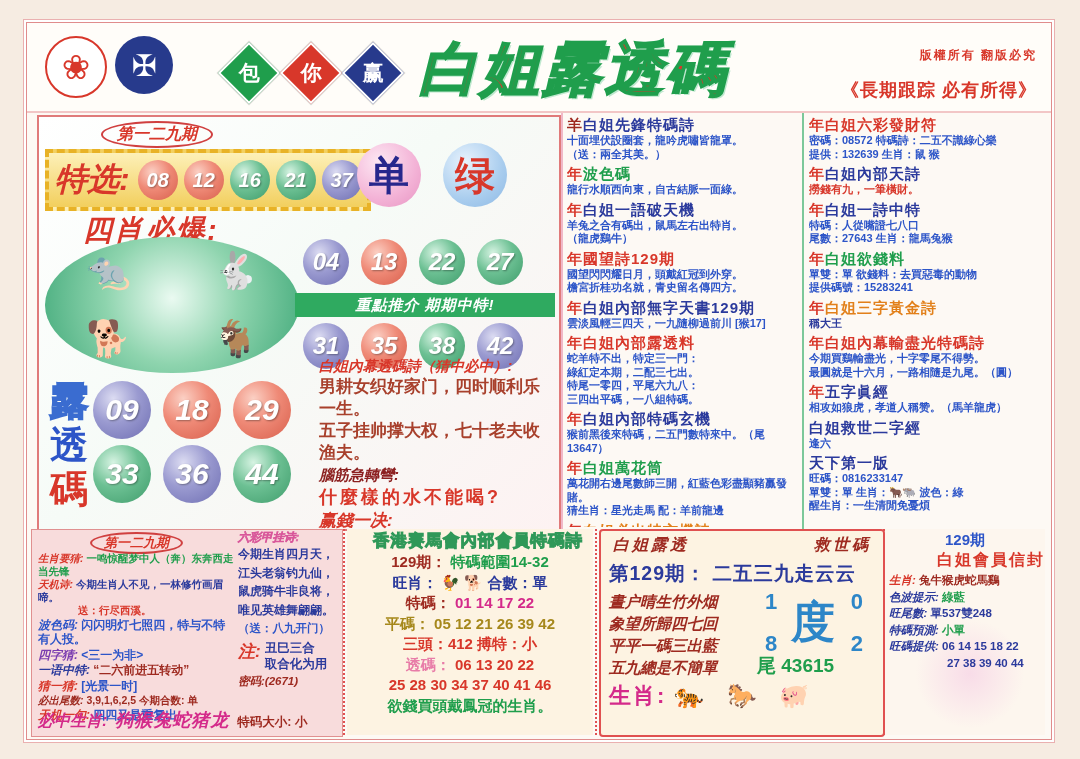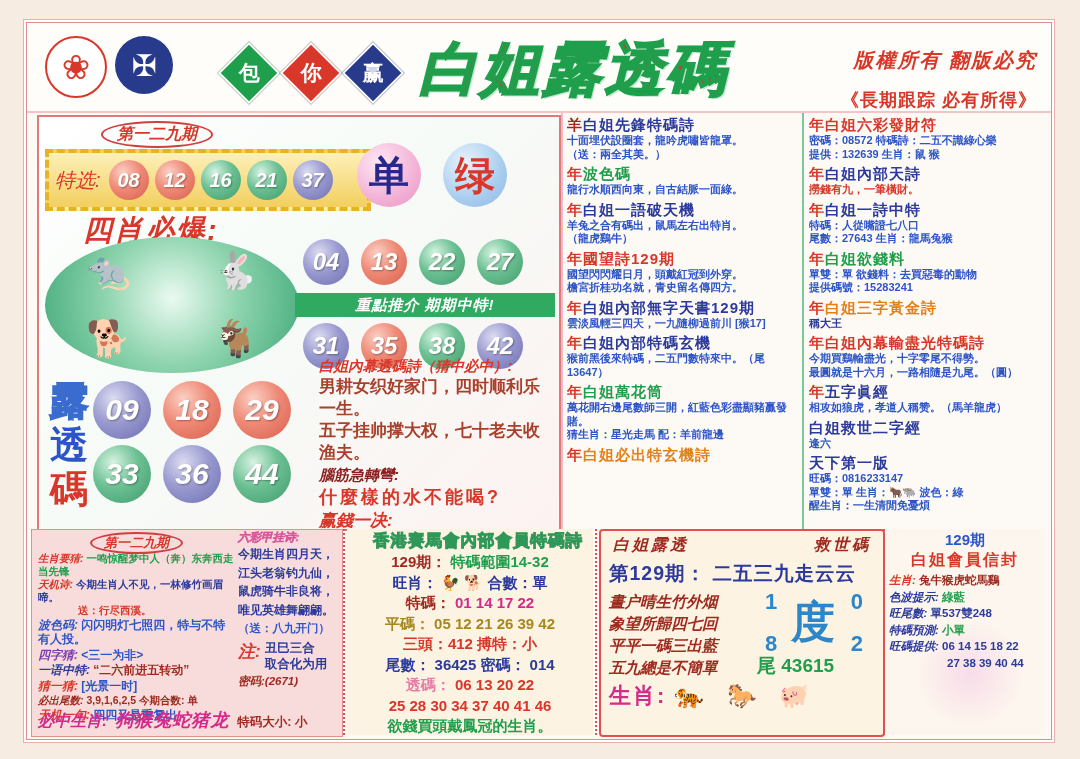--- a/index.html
+++ b/index.html
@@ -26,31 +26,31 @@
   .d-green{background:#1f9e4c;left:200px;}
   .d-red{background:#d8372a;left:262px;}
   .d-blue{background:#273a8c;left:324px;}
   .main-title{
     position:absolute;left:392px;top:8px;font-size:58px;font-weight:bold;letter-spacing:4px;
     color:#d8372a;-webkit-text-stroke:2px #1f9e4c;
     text-shadow:2px 2px 0 #bfe8cf, -1px -1px 0 #e8f8ee;
     font-style:italic;
   }
   .hdr-right{position:absolute;right:14px;top:24px;text-align:right;color:#d8372a;font-weight:bold;}
-  .hdr-copy{font-size:20px;letter-spacing:2px;font-style:italic;}
+  .hdr-copy{font-size:12px;letter-spacing:2px;}
   .hdr-slogan{font-size:18px;margin-top:14px;letter-spacing:1px;}
   
   .promo{position:absolute;left:10px;top:92px;width:520px;height:412px;
     background:linear-gradient(135deg,#ffffff 0%,#f6fbf7 45%,#fdf2f2 100%);
     border:2px solid #e07a7a;overflow:hidden;}
   .issue-oval{position:absolute;left:62px;top:4px;padding:1px 14px;border:2px solid #d04040;border-radius:50%;
     color:#d8372a;font-weight:bold;font-style:italic;font-size:16px;}
   .pick-banner{position:absolute;left:6px;top:32px;width:306px;height:54px;display:flex;align-items:center;gap:8px;
     background:linear-gradient(#fdf0b8,#f2cf5e);border:4px dashed #e8b226;padding:0 6px;}
-  .pick-label{color:#d8372a;font-weight:normal;font-style:italic;font-size:20px;white-space:nowrap;}
+  .pick-label{color:#d8372a;font-weight:bold;font-style:italic;font-size:32px;white-space:nowrap;}
   .pick-banner .ball{width:40px;height:40px;font-size:20px;}
   .bigball{position:absolute;width:64px;height:64px;border-radius:50%;display:flex;align-items:center;justify-content:center;
     font-size:40px;font-weight:bold;}
   .bb-pink{left:318px;top:26px;background:radial-gradient(circle at 35% 30%,#fde8f3,#f3b2d6 60%,#e794c2);color:#27278c;}
   .bb-blue{left:404px;top:26px;background:radial-gradient(circle at 35% 30%,#e8f3fd,#a9cdee 60%,#8cb8e4);color:#d8372a;}
   .burst-label{position:absolute;left:44px;top:94px;color:#d8372a;font-weight:bold;font-style:italic;font-size:29px;letter-spacing:2px;}
   .zodiac-oval{position:absolute;left:6px;top:120px;width:254px;height:136px;border-radius:50%;
     background:radial-gradient(circle at 50% 45%,#eafaf1 0%,#8ed4ae 45%,#3fa878 100%);
     display:flex;flex-wrap:wrap;align-items:center;justify-content:center;}
   .zodiac-oval .zi{width:50%;text-align:center;font-size:36px;line-height:60px;}
@@ -130,21 +130,21 @@
   .n3{left:8px;top:40px;} .n4{right:12px;top:40px;}
   .lt-big{position:absolute;left:34px;top:2px;color:#2d86c8;font-weight:bold;font-size:44px;}
   .lt-tail{position:absolute;left:0;bottom:0;color:#1f9e4c;font-weight:bold;font-size:19px;white-space:nowrap;}
   .lt-foot{display:flex;align-items:center;gap:8px;padding:2px 8px;}
   .lt-zlabel{color:#d42a8a;font-weight:bold;font-size:22px;letter-spacing:2px;}
   .lt-zicons{font-size:24px;letter-spacing:8px;}
   .br-panel{position:absolute;left:858px;top:0;width:160px;height:206px;background:#fdf6ee;overflow:hidden;}
   .br-blob{position:absolute;left:30px;top:90px;width:110px;height:110px;border-radius:50%;
     background:radial-gradient(circle,#f8dce8 0%,rgba(248,220,232,0) 70%);}
   .br-issue{text-align:center;color:#2d55c8;font-weight:bold;font-size:15px;margin-top:2px;}
-  .br-title{text-align:center;color:#d8372a;font-weight:bold;font-size:16px;letter-spacing:2px;}
+  .br-title{text-align:right;color:#d8372a;font-weight:bold;font-size:16px;letter-spacing:2px;}
   .br-rows{padding:2px 4px;position:relative;}
   .br-rows .kvrow{font-size:11.5px;line-height:15.5px;white-space:nowrap;}
   .br-rows .kvrow.indent{padding-left:58px;}
 </style>
 </head>
 <body>
 
 <div class="frame">
 
   <div class="header">
@@ -245,20 +245,27 @@
         <div class="sec-l c-blue">（龍虎鷄牛）</div>
       </div>
       <div class="sec">
         <div class="sec-h c-red"><span class="c-red">年</span><span>國望詩129期</span></div>
         <div class="sec-l c-blue">國望閃閃耀日月，頭戴紅冠到外穿。</div>
         <div class="sec-l c-blue">檐宮折桂功名就，青史留名傳四方。</div>
       </div>
       <div class="sec">
         <div class="sec-h c-navy"><span class="c-red">年</span><span>白姐內部無字天書129期</span></div>
         <div class="sec-l c-blue">雲淡風輕三四天，一九隨柳過前川 [猴17]</div>
+      </div>
+      <div class="sec">
+        <div class="sec-h c-red"><span class="c-red">年</span><span>白姐內部露透料</span></div>
+        <div class="sec-l c-blue">蛇羊特不出，特定三一門：</div>
+        <div class="sec-l c-blue">綠紅定本期，二配三七出。</div>
+        <div class="sec-l c-blue">特尾一零四，平尾六九八：</div>
+        <div class="sec-l c-blue">三四出平碼，一八組特碼。</div>
       </div>
       <div class="sec">
         <div class="sec-h c-navy"><span class="c-red">年</span><span>白姐內部特碼玄機</span></div>
         <div class="sec-l c-blue">猴前黑後來特碼，二五門數特來中。（尾13647）</div>
       </div>
       <div class="sec">
         <div class="sec-h c-green"><span class="c-red">年</span><span>白姐萬花筒</span></div>
         <div class="sec-l c-blue">萬花開右邊尾數師三開，紅藍色彩盡顯豬贏發賭。</div>
         <div class="sec-l c-blue">猜生肖：星光走馬 配：羊前龍邊</div>
       </div>
@@ -355,21 +362,20 @@
     <div class="dotted-sep" style="left:316px;"></div>
 
     <div class="bm-panel">
       <div class="bm-title">香港賽馬會內部會員特碼詩</div>
       <div>
           <div class="pline"><span class="c-darkred">129期： </span><span class="c-green">特碼範圍14-32</span></div>
           <div class="pline"><span class="c-navy">旺肖： </span><span class="c-navy">🐓 🐕</span><span class="c-navy">  合數：單</span></div>
           <div class="pline"><span class="c-darkred">特碼：</span><span class="c-magenta"> 01 14 17 22</span></div>
           <div class="pline"><span class="c-olive">平碼：</span><span class="c-olive"> 05 12 21 26 39 42</span></div>
           <div class="pline"><span class="c-red">三頭：412 搏特：小</span></div>
-          <div class="pline"><span class="c-navy">尾數： 36425 密碼： 014</span></div>
           <div class="pline"><span class="c-pink">透碼： </span><span class="c-red">06 13 20 22</span></div>
           <div class="pline"><span class="c-red">25 28 30 34 37 40 41 46</span></div>
           <div class="pline"><span class="c-green">欲錢買頭戴鳳冠的生肖。</span></div>
         </div>
     </div>
 
     <div class="dotted-sep" style="left:568px;"></div>
 
     <div class="lutou-panel">
       <div class="lt-head">

